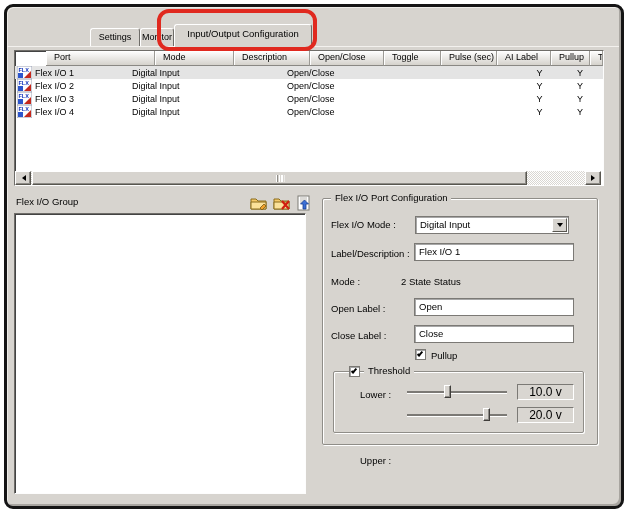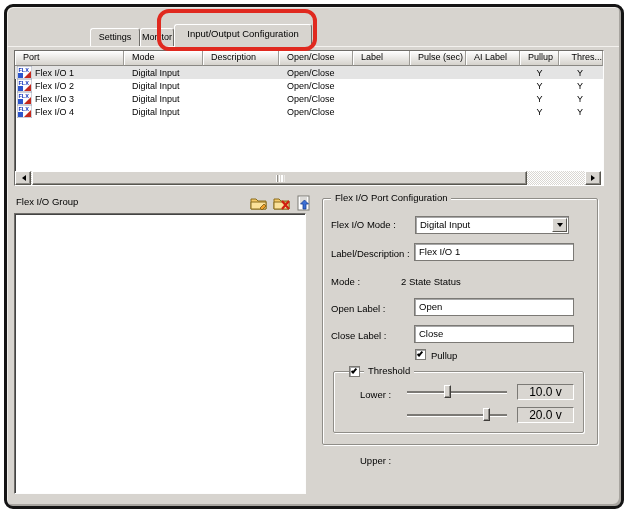--- a/index.html
+++ b/index.html
@@ -11,21 +11,21 @@
   
   .tab { position:absolute; top:21px; height:18px; background:#d7d4cf; border:1px solid #fff; border-right:1px solid #6f6d69; border-bottom:none;
          border-top-left-radius:3px; border-top-right-radius:3px; text-align:center; line-height:17px; font-size:9px; white-space:nowrap; overflow:hidden; z-index:1;}
   .tab.active { top:17px; height:23px; z-index:3; font-size:9.5px; }
   .tabline { position:absolute; left:0; top:39px; width:612px; height:1px; background:#f3f1ee; z-index:0; }
   #annot { position:absolute; left:150px; top:2px; width:160px; height:42px; border:4px solid #e0291f; border-radius:12px; z-index:9; pointer-events:none; }
 
   
   #listview { position:absolute; left:7px; top:43px; width:590px; height:136px; background:#fff;
               border:1px solid; border-color:#6f6d69 #fdfdfd #fdfdfd #6f6d69; box-shadow: inset 1px 1px 0 #434343, 1px 1px 0 #d7d4cf; }
-  #lvheader { display:flex; height:15px; }
+  #lvheader { display:flex; height:15px;padding-left:31px; }
   .hcell { background:linear-gradient(#ffffff,#d5d2cc); border-right:1px solid #9c9a95; border-bottom:1px solid #8a8884; box-shadow:inset 1px 1px 0 #fff;
            padding:1px 0 0 8px; font-size:9px; white-space:nowrap; overflow:hidden; }
   .lvrow { display:flex; height:13px; align-items:center; }
   .lvrow.sel { background:#e4e4e4; }
   .cell { font-size:9px; padding-left:8px; white-space:nowrap; overflow:hidden; display:flex; align-items:center; height:13px; }
   .cell.ctr { justify-content:center; padding-left:0; }
   .c0{width:109px}.c1{width:79px}.c2{width:76px}.c3{width:74px}.c4{width:57px}.c5{width:56px}.c6{width:54px}.c7{width:39px}.c8{width:42px}
   .cell.c0 { padding-left:2px; }
   .flxicon { margin-right:3px; flex:0 0 auto; }
 
@@ -73,21 +73,21 @@
   <div class="tab" style="left:133px; width:34px;">Monitor</div>
   <div class="tab active" style="left:167px; width:138px;">Input/Output Configuration</div>
   <div id="annot"></div>
 
   <div id="listview">
     <div id="lvheader">
       <div class="hcell c0">Port</div>
       <div class="hcell c1">Mode</div>
       <div class="hcell c2">Description</div>
       <div class="hcell c3">Open/Close</div>
-      <div class="hcell c4">Label</div>
+      <div class="hcell c4">Toggle</div>
       <div class="hcell c5">Pulse (sec)</div>
       <div class="hcell c6">AI Label</div>
       <div class="hcell c7">Pullup</div>
       <div class="hcell c8" style="flex:1;text-align:right;">Thres...</div>
     </div>
 
     <div class="lvrow sel">
       <div class="cell c0">
           <svg class="flxicon" width="15" height="13">
             <rect width="15" height="13" fill="#fdfdfd" stroke="#9aa0b5" stroke-width="1"></rect>

